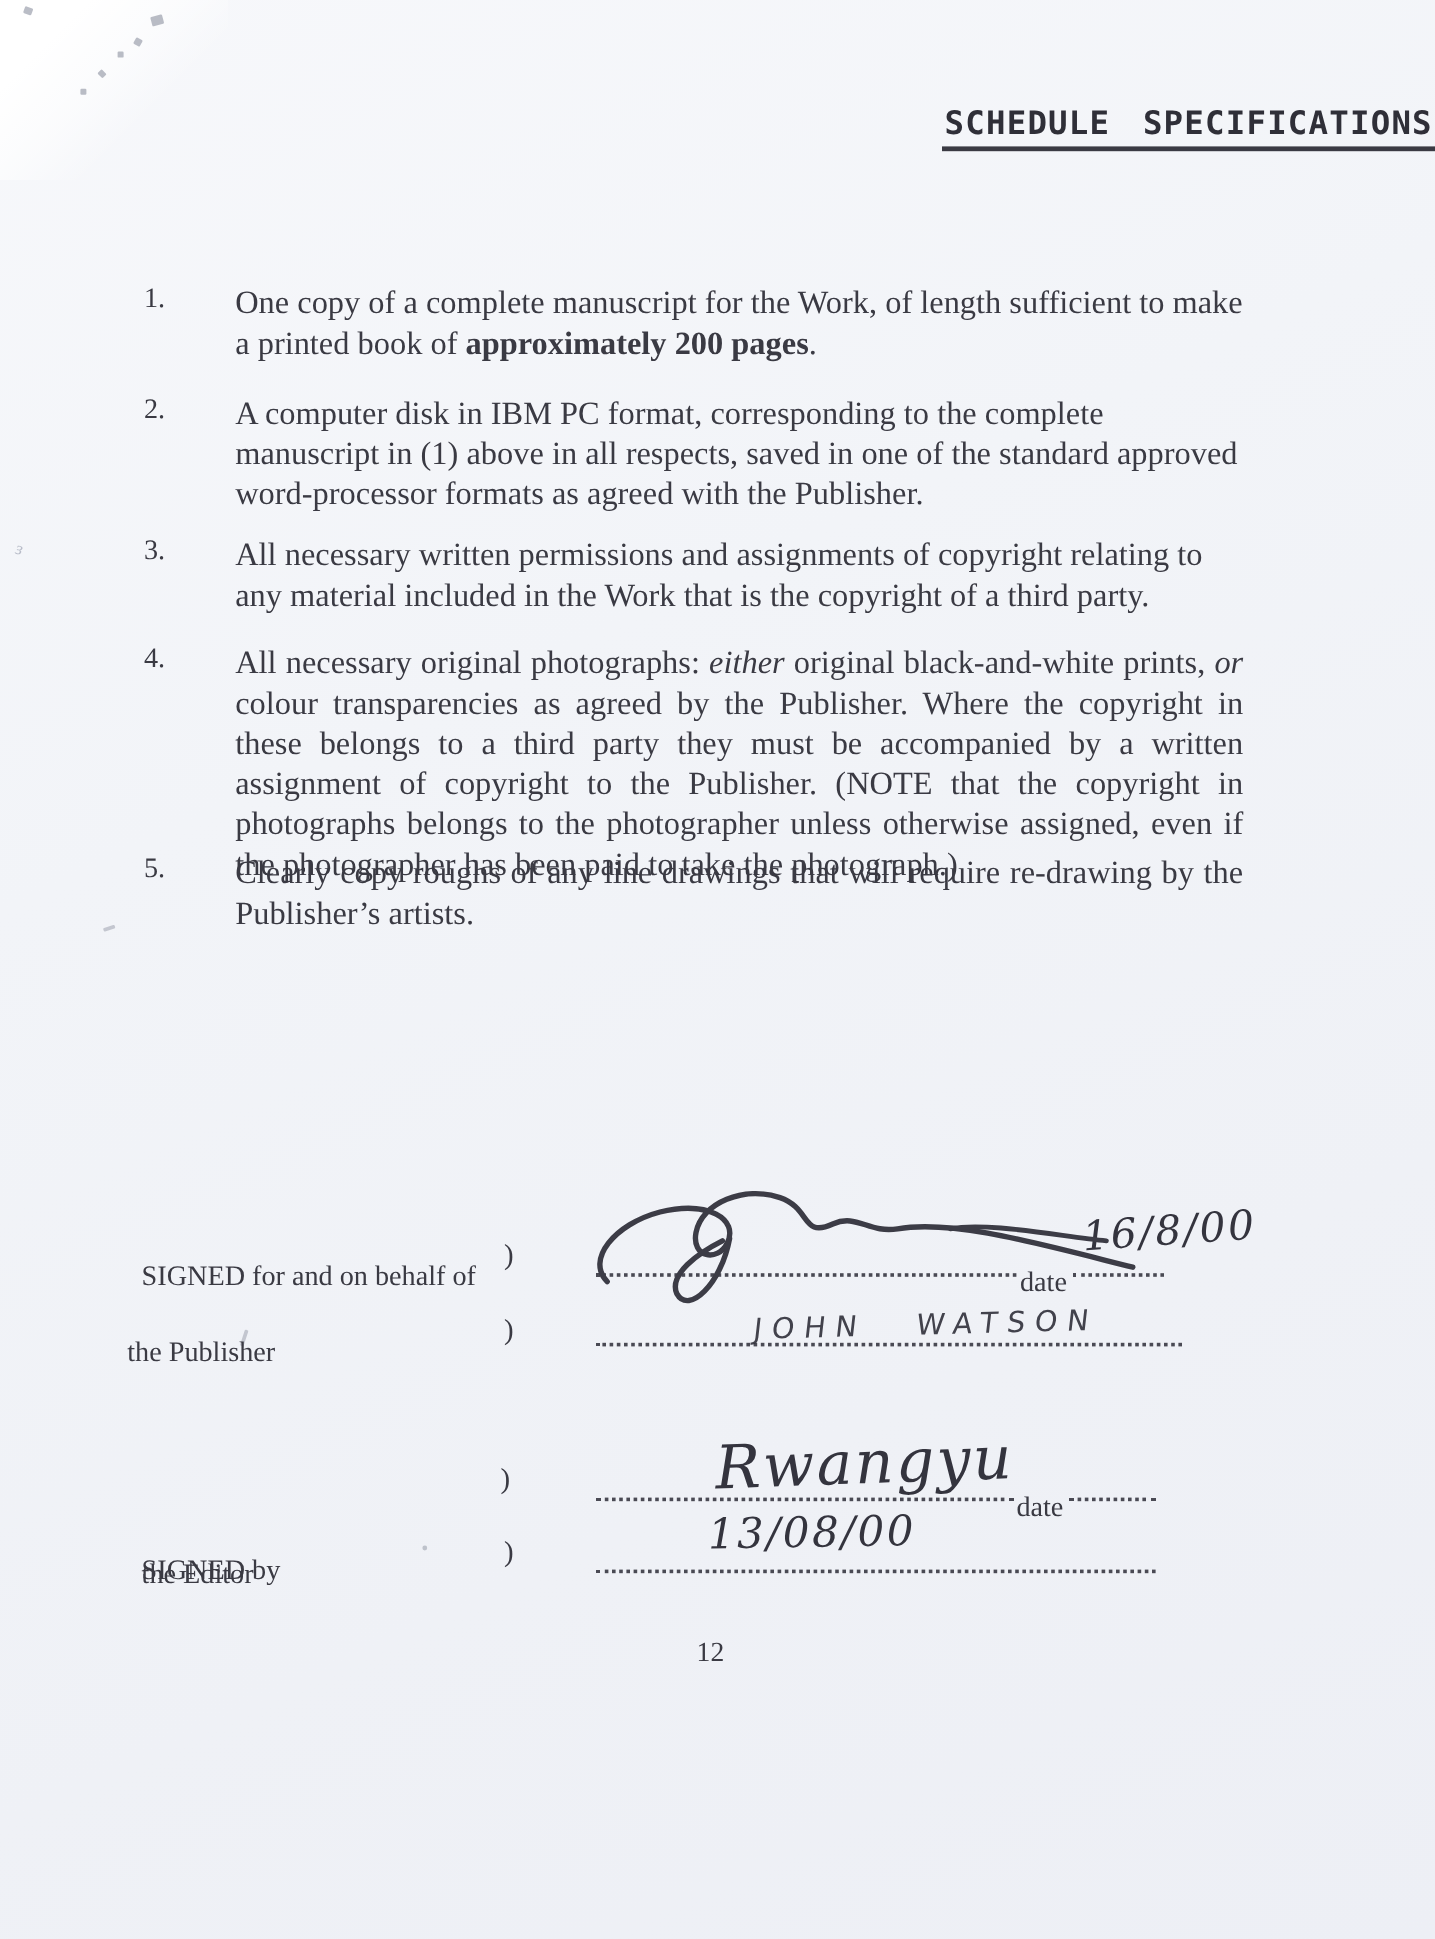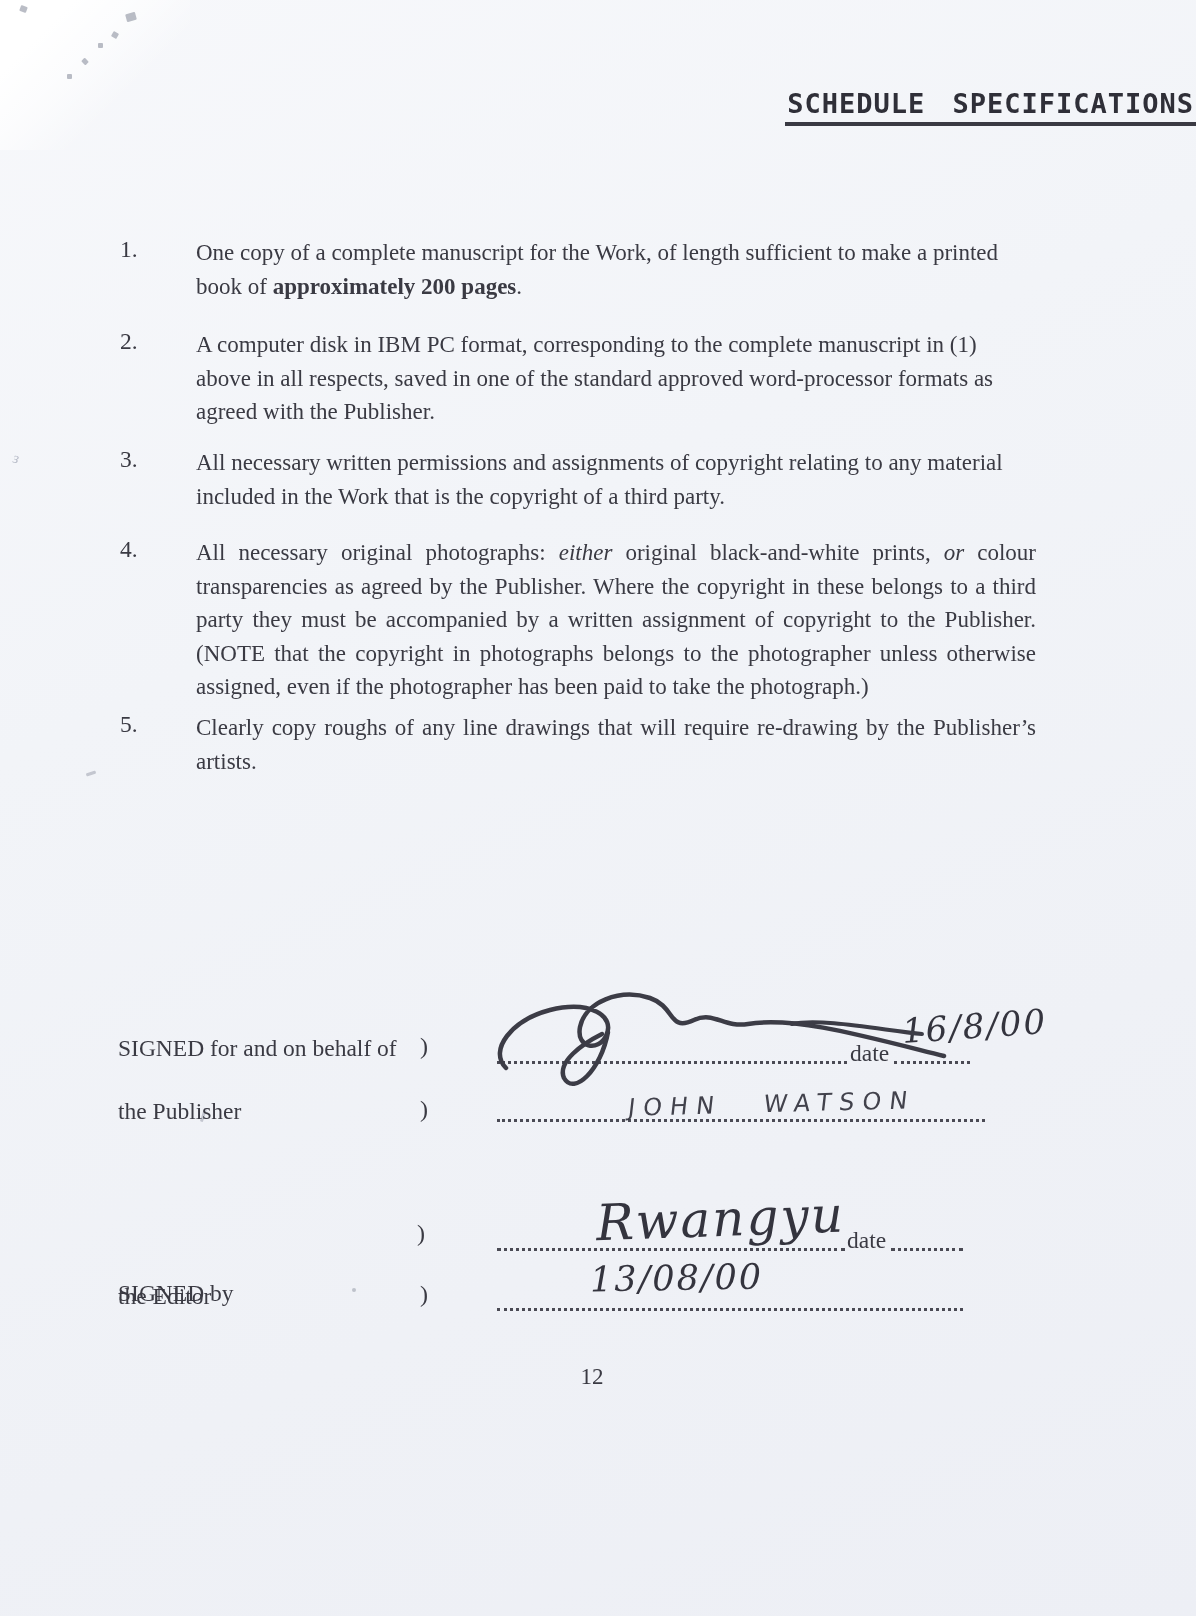--- a/index.html
+++ b/index.html
@@ -17,25 +17,25 @@
   .pen-mark { position:absolute; color:#b9bdc9; font-size:15px; font-style:italic; }
   .title-wrap { position:absolute; top:88px; left:0; width:100%; text-align:right; }
   .title {
     display:inline-block;
     font-family:"DejaVu Sans Mono", "Liberation Mono", monospace;
     font-weight:bold; font-size:27px; letter-spacing:1px; word-spacing:10px;
     color:#2f2f38; border-bottom:4px solid #3a3a43; padding:0 2px 3px 2px;
   }
   .item { position:absolute; left:118px; width:918px; }
   .num { position:absolute; left:2px; top:0; font-size:23.5px; }
-  .itext { margin:0 0 0 78px; font-size:23px; line-height:33.5px; }
+  .itext { margin:0 0 0 78px; font-size:27px; line-height:33.5px; }
   .just { text-align:justify; }
   .b { font-weight:bold; }
   .i { font-style:italic; }
-  .lab { position:absolute; font-size:23.5px; white-space:nowrap; }
+  .lab { position:absolute; font-size:23.5px; white-space:nowrap;margin-top:16px; }
   .paren { position:absolute; font-size:24px; }
   .dotline { position:absolute; height:0; border-bottom:3px dotted #4a4a54; }
   .hand { position:absolute; color:#34343e; white-space:nowrap; }
   .hand-date { font-size:34px; font-style:italic; font-family:"DejaVu Serif", serif; transform:rotate(-4deg); letter-spacing:2px; }
   .hand-date2 { font-size:35px; font-style:italic; font-family:"DejaVu Serif", serif; transform:rotate(-1deg); letter-spacing:2px; }
   .hand-caps { font-size:24px; font-family:"DejaVu Sans", sans-serif; text-transform:uppercase; letter-spacing:8px; word-spacing:26px; transform:rotate(-1.5deg) skewX(-8deg); opacity:.92; }
   .hand-sig { font-size:50px; font-style:italic; font-family:"DejaVu Serif", serif; letter-spacing:2px; transform:rotate(-2deg); }
   .sig-svg { position:absolute; }
   .pagenum { position:absolute; top:1364px; left:492px; width:200px; text-align:center; font-size:23px; }
 </style>
@@ -91,21 +91,21 @@
   <span class="lab" style="left:850px;top:1040px">date</span>
   <div class="dotline" style="left:894px;top:1061px;width:76px"></div>
   <span class="hand hand-date" style="left:902px;top:1006px">16/8/00</span>
 
   <svg class="sig-svg" style="left:492px;top:972px" width="480" height="132" viewBox="0 0 480 132">
     <path d="M14,96 C-4,78 20,48 58,38 C98,28 124,44 114,64 C106,80 84,76 88,55 C93,30 128,16 158,26 C184,35 176,60 202,48 C222,39 232,56 256,52 C302,44 372,64 452,84" stroke="#3c3c46" stroke-width="4.5" fill="none" stroke-linecap="round"></path>
     <path d="M116,60 C109,98 82,124 72,106 C65,90 90,72 110,62" stroke="#3c3c46" stroke-width="4.5" fill="none" stroke-linecap="round"></path>
     <path d="M300,52 C330,46 390,58 430,62" stroke="#3c3c46" stroke-width="4" fill="none" stroke-linecap="round"></path>
   </svg>
 
-  <span class="lab" style="left:118px;top:1098px">the Publisher</span>
+  <span class="lab" style="left:106px;top:1098px">the Publisher</span>
   <span class="paren" style="left:420px;top:1096px">)</span>
   <div class="dotline" style="left:497px;top:1119px;width:488px"></div>
   <span class="hand hand-caps" style="left:628px;top:1090px">John Watson</span>
 
   <span class="lab" style="left:118px;top:1280px">SIGNED by</span>
   <span class="paren" style="left:417px;top:1220px">)</span>
   <div class="dotline" style="left:497px;top:1248px;width:348px"></div>
   <span class="lab" style="left:847px;top:1227px">date</span>
   <div class="dotline" style="left:891px;top:1248px;width:72px"></div>
   <span class="hand hand-date" style="left:960px;top:1222px"></span>

